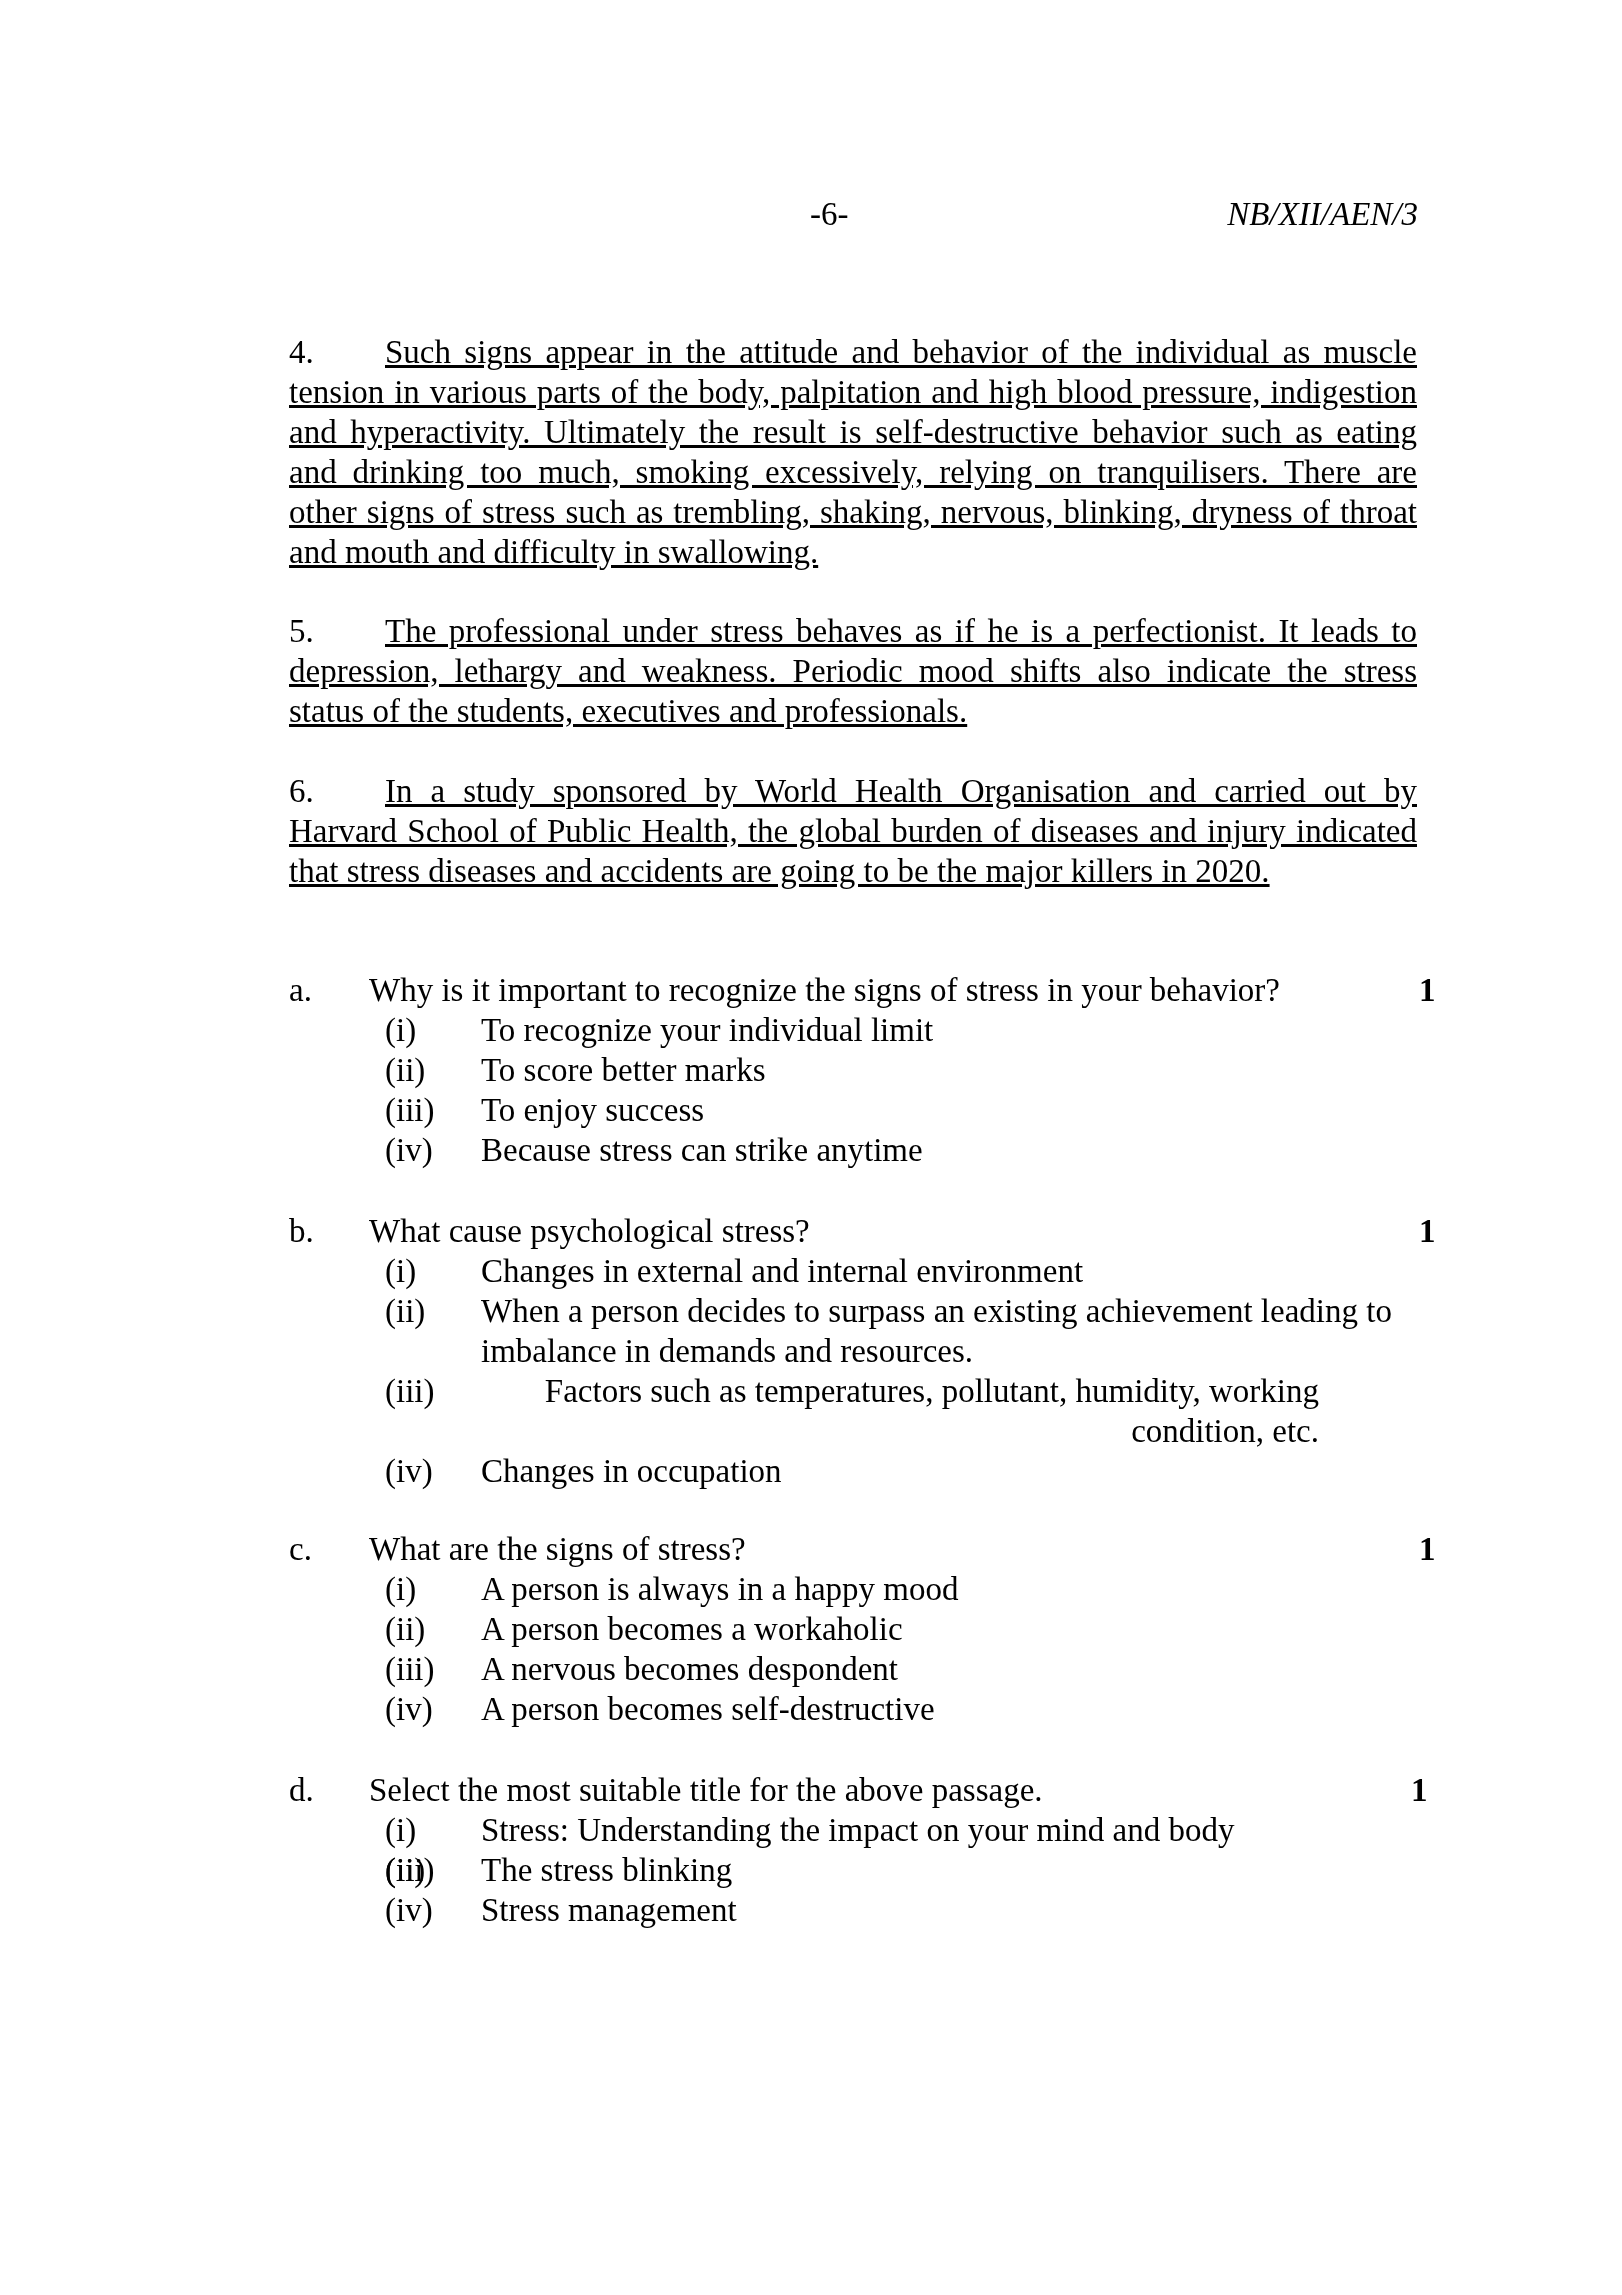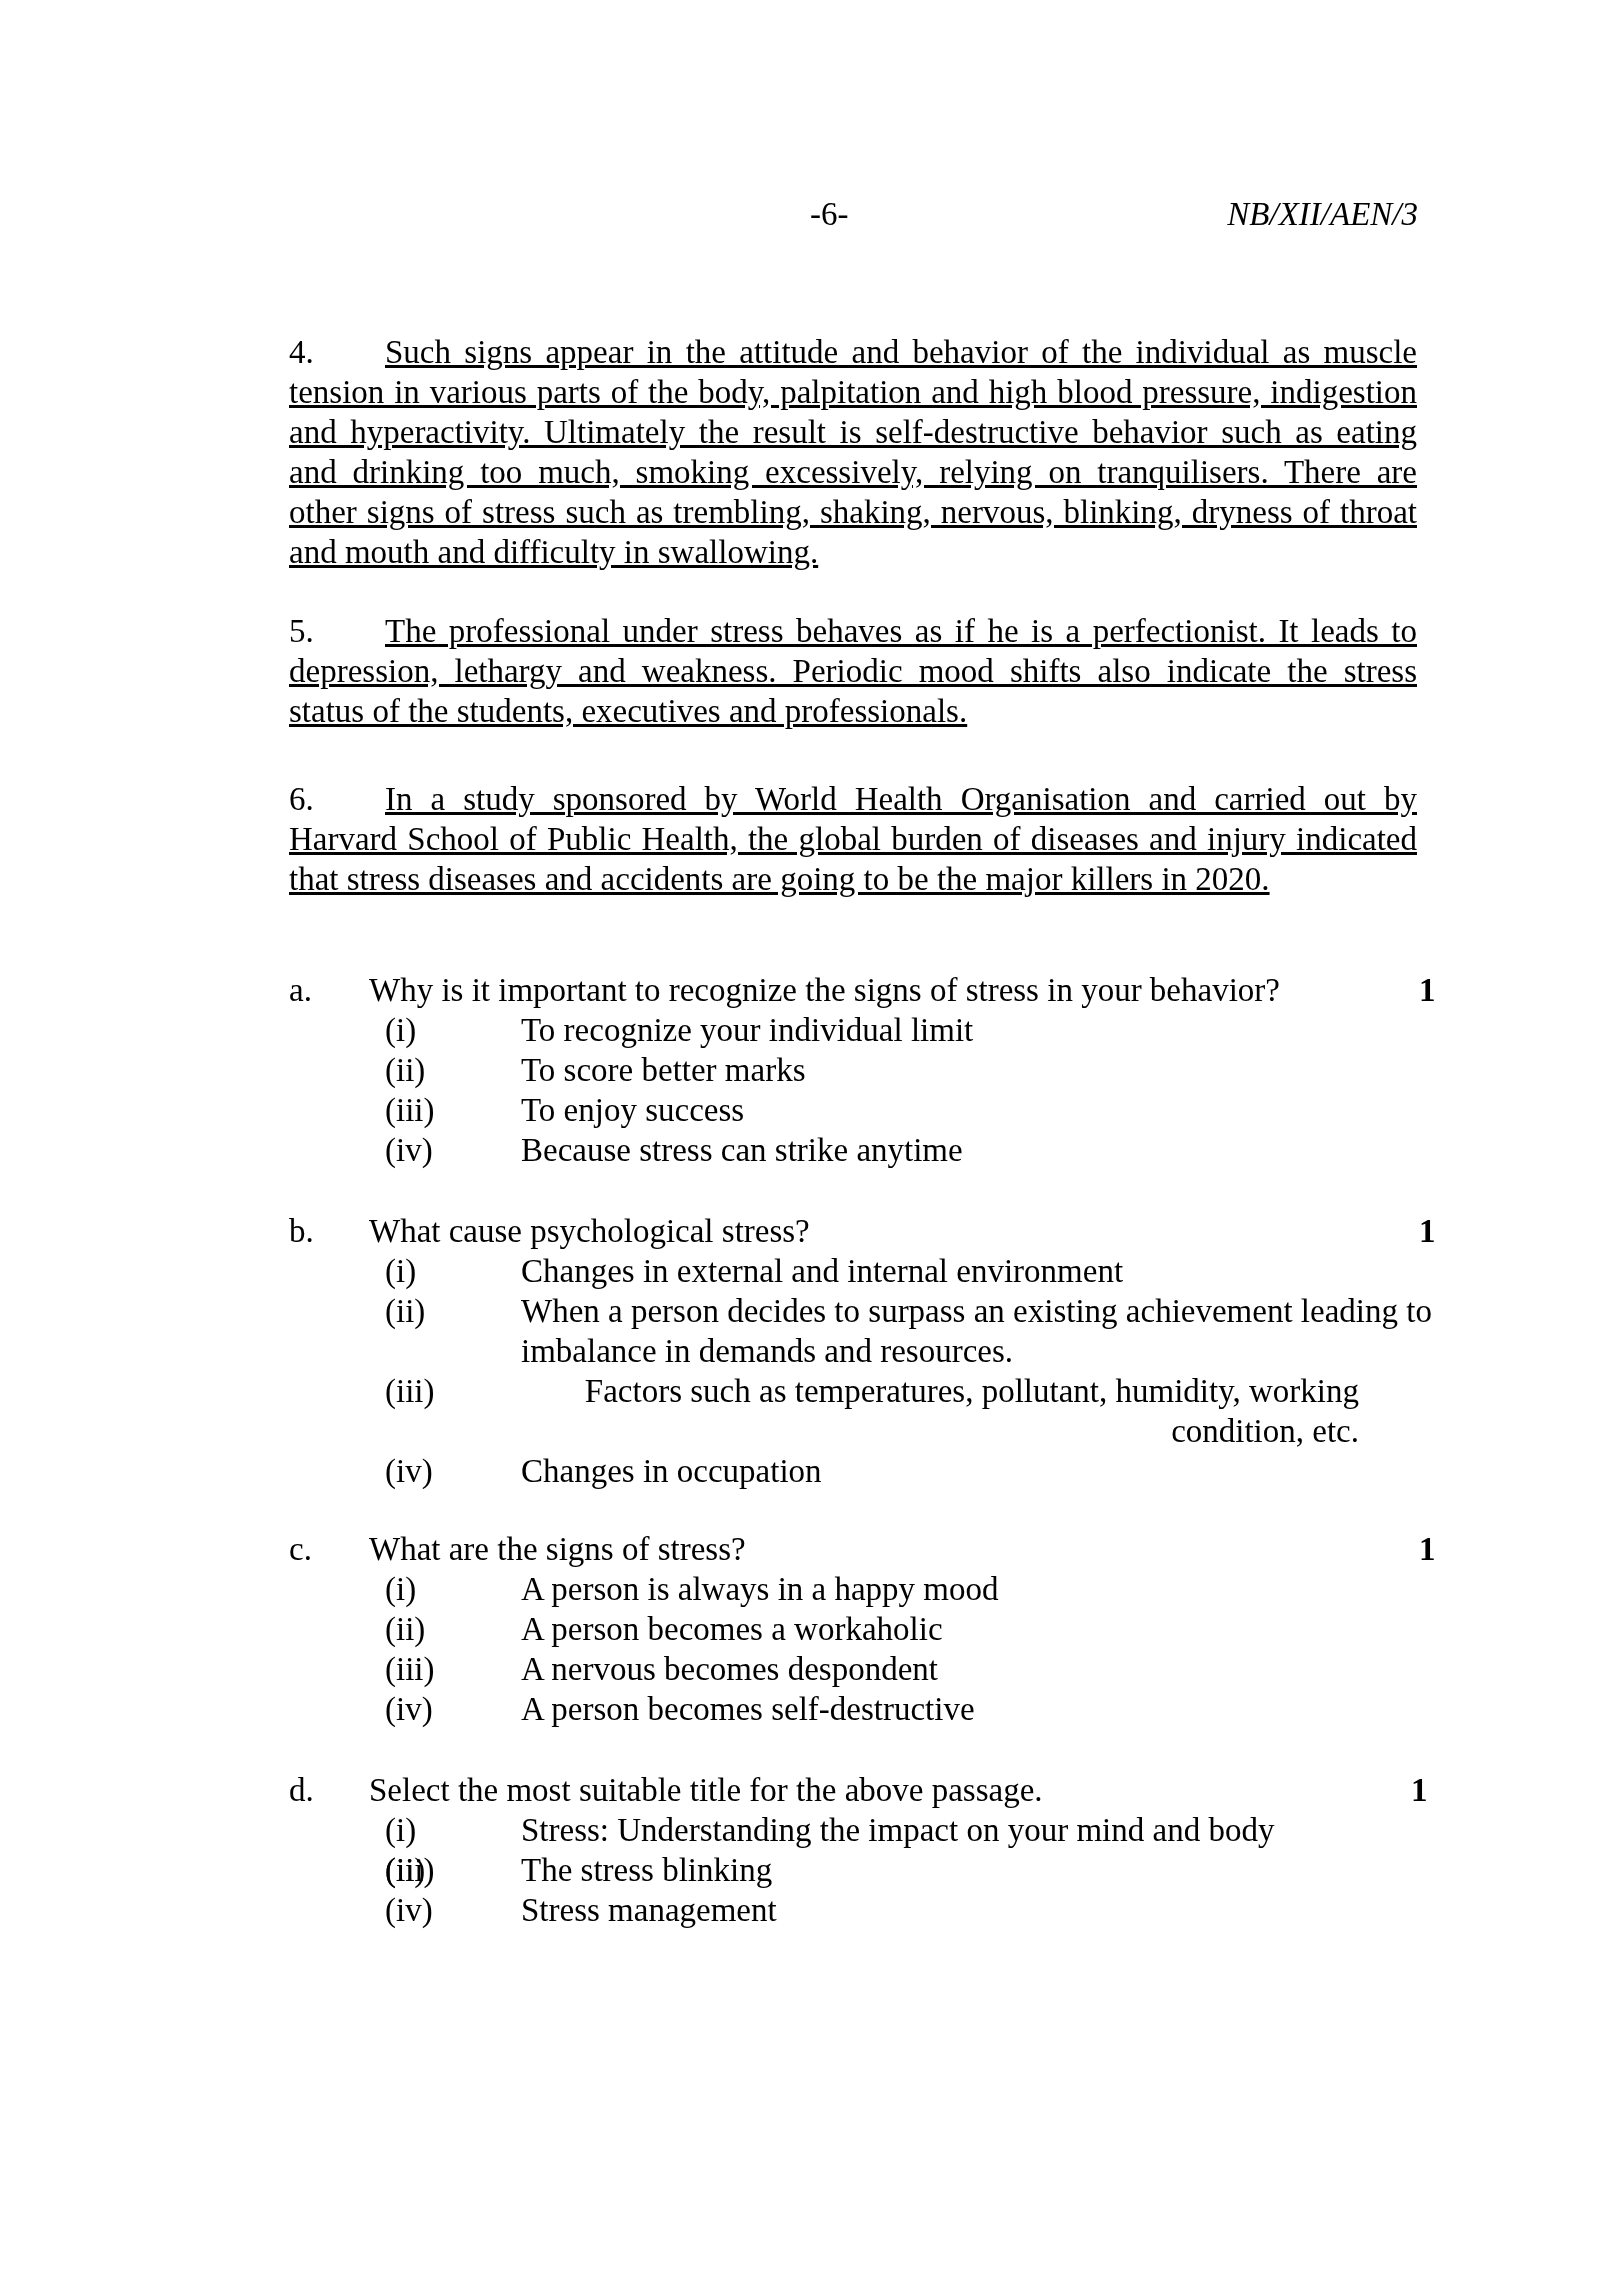--- a/index.html
+++ b/index.html
@@ -11,37 +11,37 @@
   .para { position: absolute; left: 289px; width: 1128px; font-size: 33px; line-height: 40px;
           text-align: justify; text-align-last: left; text-decoration: underline; }
   .para .num { display: inline-block; width: 96px; }
   .q { position: absolute; left: 289px; width: 1152px; font-size: 33px; line-height: 40px; }
   .q-row { position: relative; height: 40px; white-space: nowrap; }
   .q-label { position: absolute; left: 0; top: 0; }
   .q-text { position: absolute; left: 80px; top: 0; }
   .q-marks { position: absolute; left: 1130px; top: 0; font-weight: bold; }
   .opt { position: relative; padding-left: 192px; }
   .opt-label { position: absolute; left: 96px; top: 0; }
-  .opt-text { display: block; width: 916px; white-space: normal; margin-left: 40px; }
+  .opt-text { display: block; width: 916px; white-space: normal; }
 </style>
 </head>
 <body>
 
 <div class="page">
 
   <div class="hdr-num">-6-</div>
   <div class="hdr-code">NB/XII/AEN/3</div>
 
   <div class="para" style="top:332px;">
     <span class="num">4.</span><span>Such signs appear in the attitude and behavior of the individual as muscle tension in various parts of the body, palpitation and high blood pressure, indigestion and hyperactivity. Ultimately the result is self-destructive behavior such as eating and drinking too much, smoking excessively, relying on tranquilisers. There are other signs of stress such as trembling, shaking, nervous, blinking, dryness of throat and mouth and difficulty in swallowing.</span>
   </div>
   <div class="para" style="top:611px;">
     <span class="num">5.</span><span>The professional under stress behaves as if he is a perfectionist. It leads to depression, lethargy and weakness. Periodic mood shifts also indicate the stress status of the students, executives and professionals.</span>
   </div>
-  <div class="para" style="top:771px;margin-top:8px;">
+  <div class="para" style="top:771px;">
     <span class="num">6.</span><span>In a study sponsored by World Health Organisation and carried out by Harvard School of Public Health, the global burden of diseases and injury indicated that stress diseases and accidents are going to be the major killers in 2020.</span>
   </div>
 
   <div class="q" style="top:970px;">
     <div class="q-row">
       <span class="q-label">a.</span>
       <span class="q-text">Why is it important to recognize the signs of stress in your behavior?</span>
       <span class="q-marks">1</span>
     </div>
     <div class="opt">

